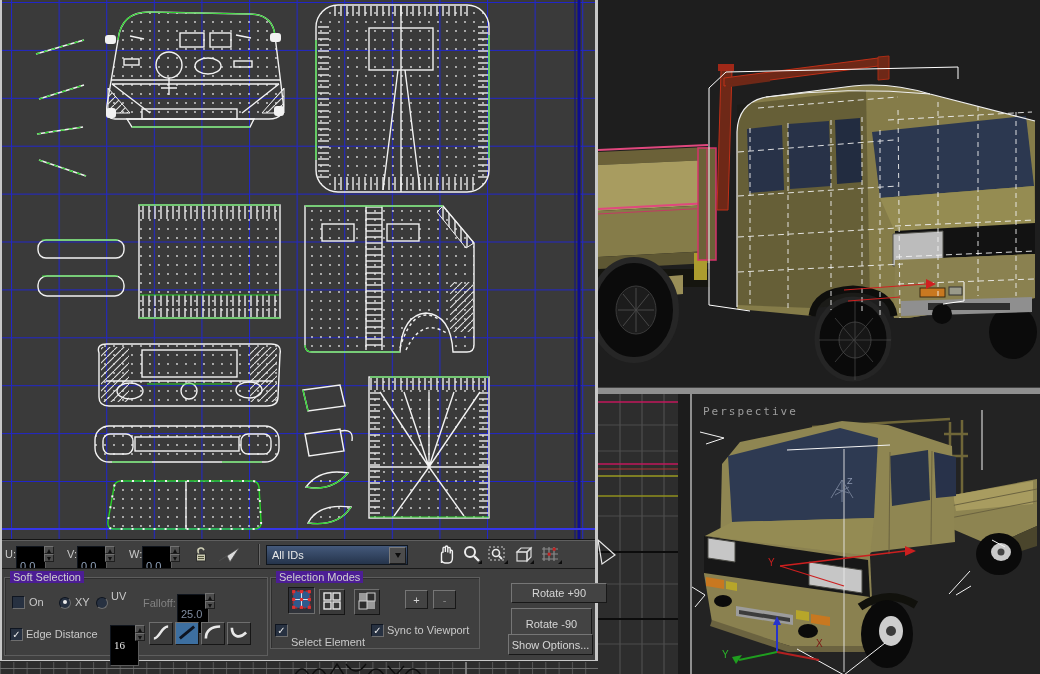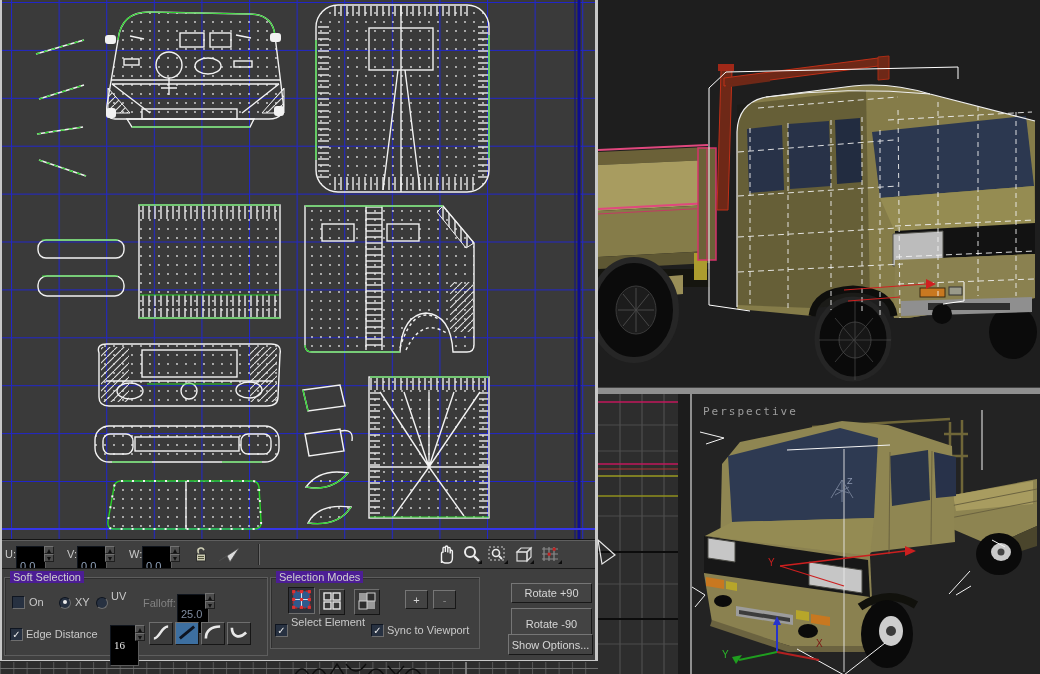--- a/index.html
+++ b/index.html
@@ -426,20 +426,26 @@
           </svg>
       </button>
       <button class="abs ticon" style="left:214px;top:3px;width:26px">
         <svg width="26" height="20" viewBox="0 0 26 20">
             <path d="M3,17 L23,4 L14,18 L11,12 Z" fill="#dcdcdc" stroke="#4a4a4a" stroke-width="0.8"></path>
           </svg>
       </button>
 
       <span class="abs tsep" style="left:256px;top:3px;height:21px"></span>
 
+      <div class="dd" style="left:264px;top:4px;width:140px;height:18px">
+        <span class="val">All IDs</span>
+        <span class="dd-btn">
+            <span class="dd-arrow"></span>
+          </span>
+      </div>
 
       <button class="abs ticon" style="left:433px;top:3px">
         <svg width="22" height="21" viewBox="0 0 22 21">
             <path d="M6.5,19 V10 q0,-2 1.5,-2 V4.5 q0,-1.4 1.2,-1.4 t1.2,1.4 V8 M10.4,8 V3.4 q0,-1.4 1.2,-1.4 t1.2,1.4 V8 M12.8,8.4 V4.8 q0,-1.4 1.2,-1.4 t1.2,1.4 V9 M15.2,9.4 V7.4 q0,-1.2 1.1,-1.2 t1.1,1.3 V14 q0,5 -4,5 h-3.5 q-2,0 -3.4,-2.4" fill="none" stroke="#f2f2f2" stroke-width="1.4"></path>
           </svg>
       </button>
       <button class="abs ticon" style="left:459px;top:3px">
         <svg width="22" height="21" viewBox="0 0 22 21">
             <circle cx="9" cy="8" r="5" fill="none" stroke="#ececec" stroke-width="2"></circle>
             <line x1="13" y1="12" x2="18" y2="17" stroke="#ececec" stroke-width="2.4"></line>
@@ -557,26 +563,26 @@
               <rect x="11" y="11" width="8" height="8" fill="#9a9a9a"></rect>
               <rect x="11" y="3" width="8" height="8" fill="#2e2e2e" stroke="#cfcfcf" stroke-width="1"></rect>
               <rect x="3" y="11" width="8" height="8" fill="#2e2e2e" stroke="#cfcfcf" stroke-width="1"></rect>
             </svg>
         </button>
         <button class="btn" style="left:134px;top:12px;width:23px;height:19px">+</button>
         <button class="btn" style="left:162px;top:12px;width:23px;height:19px;color:#8a8a8a">-</button>
         <span class="abs cb" style="left:4px;top:46px">
             <i>✓</i>
           </span>
-        <span class="abs lbl" style="left:20px;top:38px">Select Element</span>
+        <span class="abs lbl" style="left:20px;top:58px">Select Element</span>
         <span class="abs cb" style="left:100px;top:46px">
             <i>✓</i>
           </span>
         <span class="abs lbl" style="left:116px;top:46px">Sync to Viewport</span>
       </div>
 
-      <button class="btn" style="left:509px;top:14px;width:81px;height:20px">Rotate +90</button>
+      <button class="btn" style="left:509px;top:14px;width:96px;height:20px">Rotate +90</button>
       <button class="btn" style="left:509px;top:39px;width:81px;height:32px">Rotate -90</button>
       <button class="btn" style="left:506px;top:65px;width:85px;height:21px">Show Options...</button>
     </div>
   </div>
 
 </div>
 
 </body></html>

